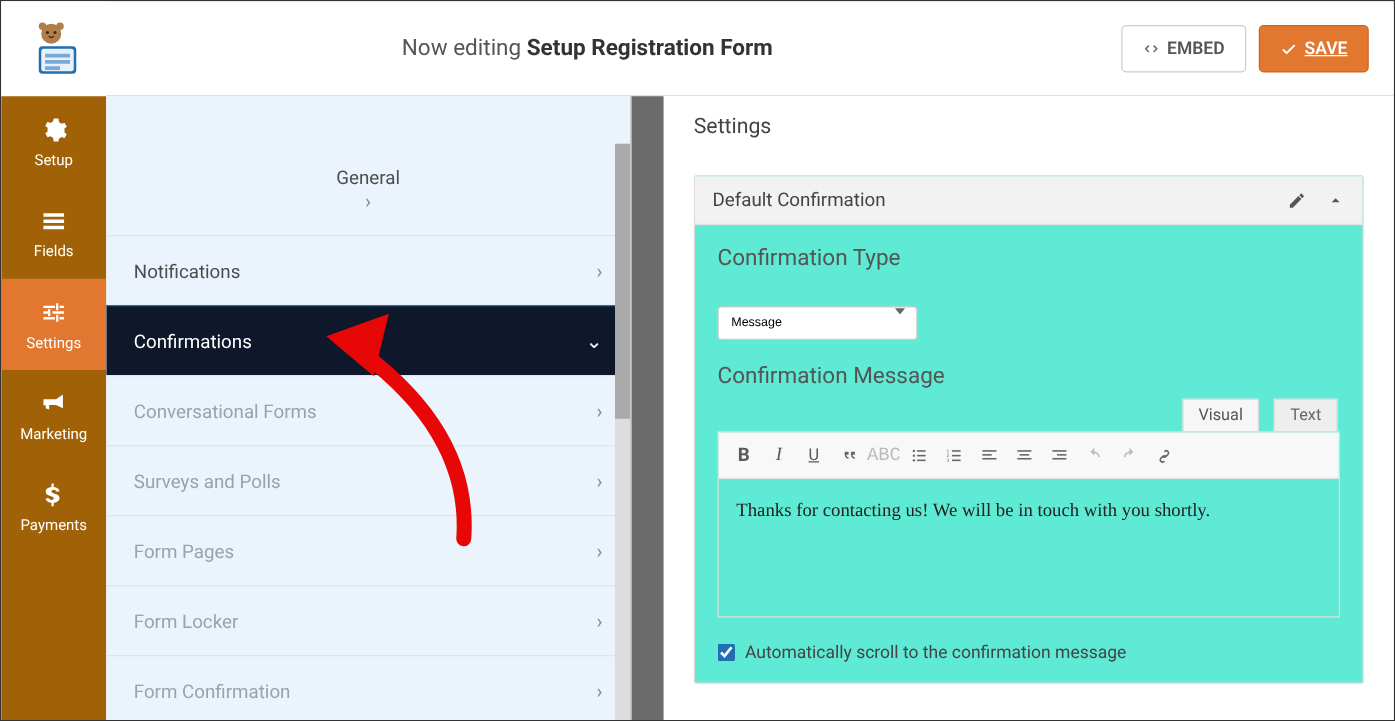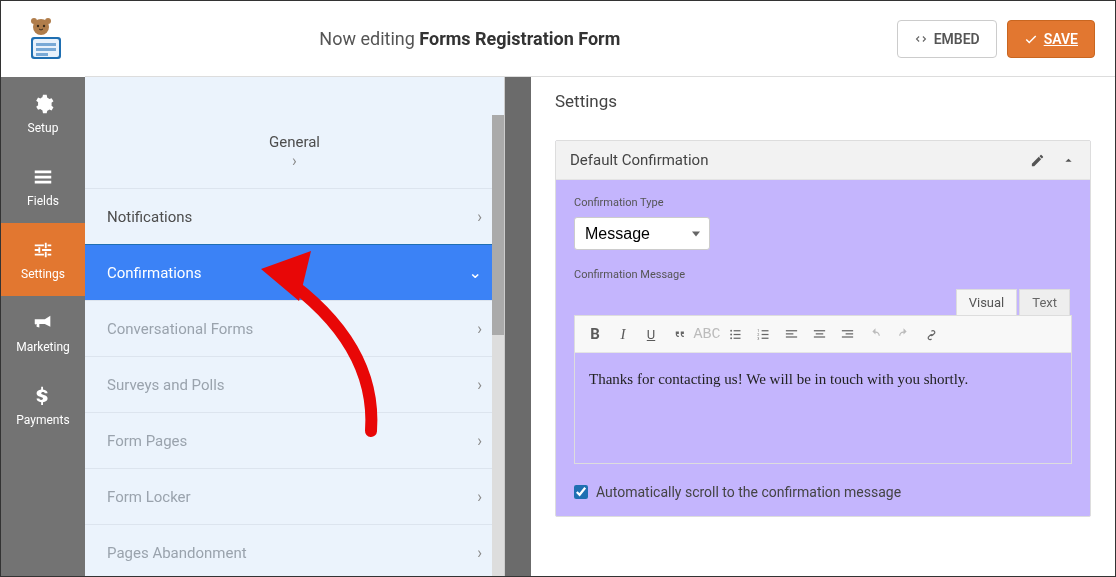--- a/index.html
+++ b/index.html
@@ -67,21 +67,21 @@
 
   
   .body {
     display: flex;
     height: calc(100% - 76px);
   }
 
   
   .leftnav {
     width: 84px;
-    background: #737373;
+    background: #a16207;
     display: flex;
     flex-direction: column;
   }
   .leftnav-item {
     height: 73px;
     display: flex;
     flex-direction: column;
     align-items: center;
     justify-content: center;
     gap: 6px;
@@ -122,21 +122,21 @@
     display: flex;
     align-items: center;
     justify-content: space-between;
     border-top: 1px solid #dce4ee;
     font-size: 15px;
     color: #4d4d4d;
     cursor: pointer;
   }
   .sublist li:first-child { border-top: none; flex-direction: column; }
   .sublist li.selected {
-    background: #3b82f6;
+    background: #0f172a;
     color: #fff;
     border-top-color: #1f6fb2;
   }
   .sublist li.disabled { color: #9aa3ad; }
   .sublist .chev {
     font-size: 16px;
     color: #8a8a8a;
   }
   .sublist li.selected .chev { color: #fff; }
 
@@ -158,21 +158,21 @@
     color: #444;
     border-bottom: 1px solid transparent;
   }
   .main-inner {
     padding: 14px 24px 24px 24px;
   }
 
   .card {
     border: 1px solid #ddd;
     border-radius: 2px;
-    background: #c4b5fd;
+    background: #5eead4;
   }
   .card-header {
     background: #f2f2f2;
     padding: 10px 14px;
     display: flex;
     align-items: center;
     justify-content: space-between;
     font-size: 15px;
     color: #444;
     border-bottom: 1px solid #e4e4e4;
@@ -180,34 +180,35 @@
   .card-header-actions {
     display: flex;
     gap: 16px;
     color: #555;
   }
   .card-header-actions svg { width: 15px; height: 15px; fill: #555; cursor: pointer; }
   .card-body {
     padding: 16px 18px;
   }
   .field-label {
-    font-size: 11px;
+    font-size: 18px;
     color: #555;
     margin-bottom: 8px;
     display: block;
   }
   .select {
-    width: 136px;
+    width: 160px;
     padding: 7px 28px 7px 10px;
     border: 1px solid #ccc;
     border-radius: 3px;
-    font-size: 16px;
+    font-size: 10px;
     background: #fff;
     appearance: none;
     position: relative;
+    margin-top: 20px;
   }
   .select-wrap {
     position: relative;
     display: inline-block;
     margin-bottom: 18px;
   }
   .select-wrap::after {
     content: "";
     position: absolute;
     right: 10px;
@@ -216,21 +217,21 @@
     border-left: 4px solid transparent;
     border-right: 4px solid transparent;
     border-top: 5px solid #666;
     pointer-events: none;
   }
 
   .editor-wrap { margin-top: 6px; }
   .editor-tabs {
     display: flex;
     justify-content: flex-end;
-    gap: 2px;
+    gap: 12px;
     padding-right: 2px;
   }
   .editor-tab {
     padding: 5px 12px;
     font-size: 13px;
     color: #555;
     border: 1px solid #ddd;
     border-bottom: none;
     background: #f6f6f6;
     cursor: pointer;
@@ -307,21 +308,21 @@
       <path d="M20 14 q2 2 4 0" stroke="#3a2a1a" stroke-width="1" fill="none"></path>
       <rect x="12" y="22" width="30" height="22" rx="3" fill="#1f6fb2"></rect>
       <rect x="14" y="24" width="26" height="18" rx="2" fill="#e8f1fb"></rect>
       <rect x="17" y="28" width="20" height="3" fill="#79a9d6"></rect>
       <rect x="17" y="33" width="20" height="3" fill="#79a9d6"></rect>
       <rect x="17" y="38" width="12" height="3" fill="#79a9d6"></rect>
     </svg>
   </div>
 
   <div class="topbar-center">
-    <span>Now editing </span><span class="bold">Forms Registration Form</span>
+    <span>Now editing </span><span class="bold">Setup Registration Form</span>
   </div>
 
   <div class="topbar-actions">
     <div class="btn btn-embed">
       <svg viewBox="0 0 24 24">
           <path fill="#666" d="M8 17l-5-5 5-5 1.4 1.4L5.8 12l3.6 3.6L8 17zm8 0l-1.4-1.4L18.2 12l-3.6-3.6L16 7l5 5-5 5z"></path>
         </svg>
       <span>EMBED</span>
     </div>
     <div class="btn btn-save">
@@ -392,21 +393,21 @@
       </li>
       <li class="disabled">
         <span>Form Pages</span>
         <span class="chev">›</span>
       </li>
       <li class="disabled">
         <span>Form Locker</span>
         <span class="chev">›</span>
       </li>
       <li class="disabled">
-        <span>Pages Abandonment</span>
+        <span>Form Confirmation</span>
         <span class="chev">›</span>
       </li>
     </ul>
     <div class="subpanel-scroll">
       <div class="subpanel-scroll-thumb"></div>
     </div>
   </div>
 
   <div class="divider-col"></div>
 

